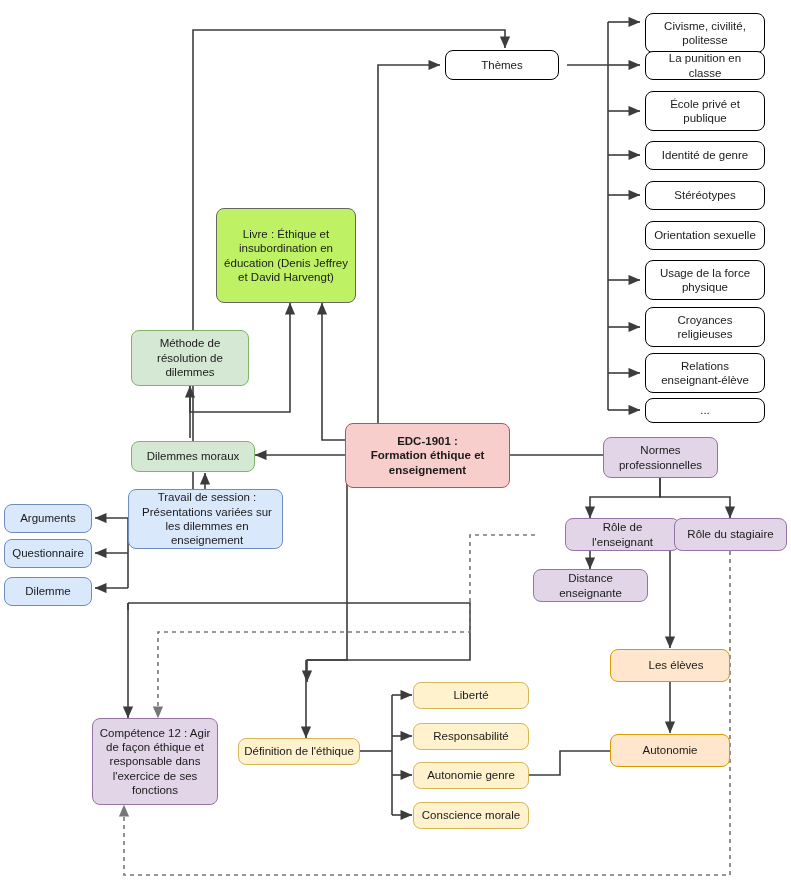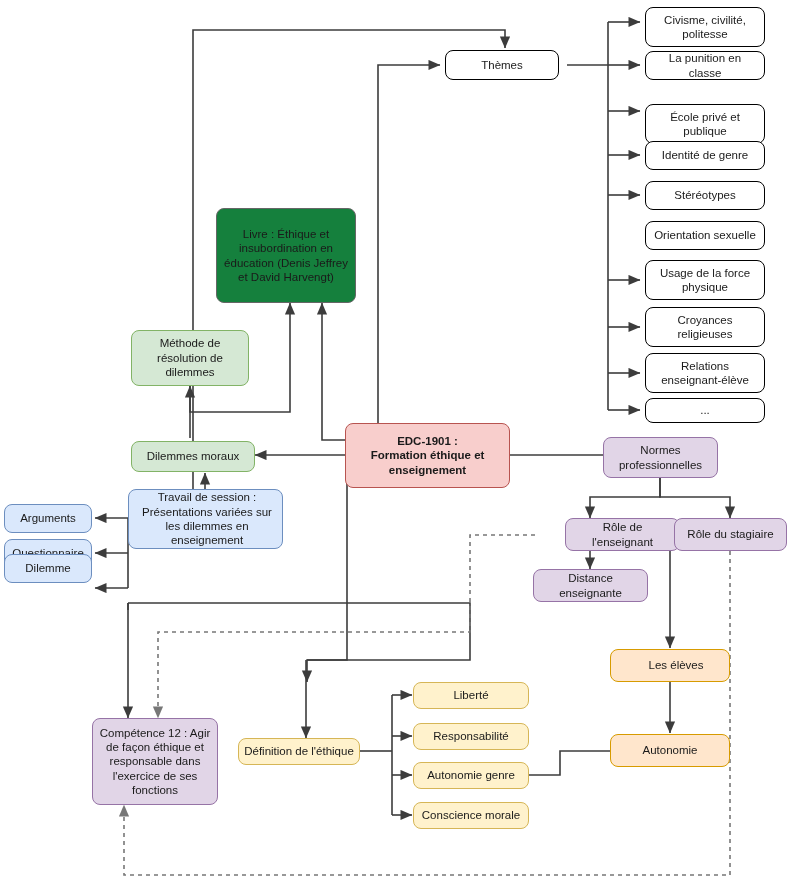--- a/index.html
+++ b/index.html
@@ -3,21 +3,21 @@
 <meta charset="utf-8">
 <style>
   html,body{margin:0;padding:0;background:#ffffff;}
   body{font-family:"Liberation Sans","DejaVu Sans",sans-serif;}
   #canvas{position:relative;width:791px;height:890px;background:#fff;overflow:hidden;}
   svg#edges{position:absolute;left:0;top:0;width:791px;height:890px;pointer-events:none;}
   .node{position:absolute;box-sizing:border-box;display:flex;align-items:center;
         justify-content:center;text-align:center;border-radius:8px;
         font-size:11.5px;line-height:1.25;color:#1a1a1a;padding:2px 5px;z-index:2;}
   .n-white{background:#ffffff;border:1.4px solid #000000;}
-  .n-gray{background:#15803d;border:1.4px solid #666666;}
+  .n-gray{background:#bef264;border:1.4px solid #666666;}
   .n-pink{background:#f8cecc;border:1.4px solid #b85450;font-weight:bold;}
   .n-green{background:#d5e8d4;border:1.4px solid #82b366;}
   .n-blue{background:#dae8fc;border:1.4px solid #6c8ebf;}
   .n-purple{background:#e1d5e7;border:1.4px solid #9673a6;}
   .n-orange{background:#ffe6cc;border:1.4px solid #d79b00;}
   .n-yellow{background:#fff2cc;border:1.4px solid #d6b656;}
   .edge{fill:none;stroke:#3c3c3c;stroke-width:1.6px;}
   .edge-dash{fill:none;stroke:#777777;stroke-width:1.6px;stroke-dasharray:4 4;}
 </style>
 </head>
@@ -92,27 +92,27 @@
     <path class="edge" d="M392,775 L412,775" marker-end="url(#ah)"></path>
     <path class="edge" d="M392,815 L412,815" marker-end="url(#ah)"></path>
 
     <path class="edge" d="M306,660 L306,738" marker-end="url(#ah)"></path>
 
     <path class="edge-dash" d="M535,535 L470,535 L470,632 L158,632 L158,718" marker-end="url(#ahd)"></path>
 
     <path class="edge-dash" d="M730,551 L730,875 L124,875 L124,805" marker-end="url(#ahd)"></path>
   </svg>
 
-  <div class="node n-white" style="left:645px;top:7px;width:120px;height:40px;">
+  <div class="node n-white" style="left:645px;top:13px;width:120px;height:40px;">
     <span>Civisme, civilité, politesse</span>
   </div>
   <div class="node n-white" style="left:645px;top:51px;width:120px;height:29px;">
     <span>La punition en classe</span>
   </div>
-  <div class="node n-white" style="left:645px;top:91px;width:120px;height:40px;margin-top:13px;">
+  <div class="node n-white" style="left:645px;top:91px;width:120px;height:40px;">
     <span>École privé et publique</span>
   </div>
   <div class="node n-white" style="left:645px;top:141px;width:120px;height:29px;">
     <span>Identité de genre</span>
   </div>
   <div class="node n-white" style="left:645px;top:181px;width:120px;height:29px;">
     <span>Stéréotypes</span>
   </div>
   <div class="node n-white" style="left:645px;top:221px;width:120px;height:29px;">
     <span>Orientation sexuelle</span>
@@ -149,21 +149,21 @@
   <div class="node n-blue" style="left:128px;top:489px;width:155px;height:60px;padding-left:8px;">
     <span>Travail de session : Présentations variées sur les dilemmes en enseignement</span>
   </div>
 
   <div class="node n-blue" style="left:4px;top:504px;width:88px;height:29px;">
     <span>Arguments</span>
   </div>
   <div class="node n-blue" style="left:4px;top:539px;width:88px;height:29px;">
     <span>Questionnaire</span>
   </div>
-  <div class="node n-blue" style="left:4px;top:554px;width:88px;height:29px;">
+  <div class="node n-blue" style="left:4px;top:577px;width:88px;height:29px;">
     <span>Dilemme</span>
   </div>
 
   <div class="node n-purple" style="left:68px;top:718px;width:126px;height:87px;margin-left:24px;">
     <span>Compétence 12 : Agir de façon éthique et responsable dans l'exercice de ses fonctions</span>
   </div>
 
   <div class="node n-pink" style="left:345px;top:423px;width:165px;height:65px;flex-direction:column;">
     <span>EDC-1901 :</span>
     <span>Formation éthique et</span>

